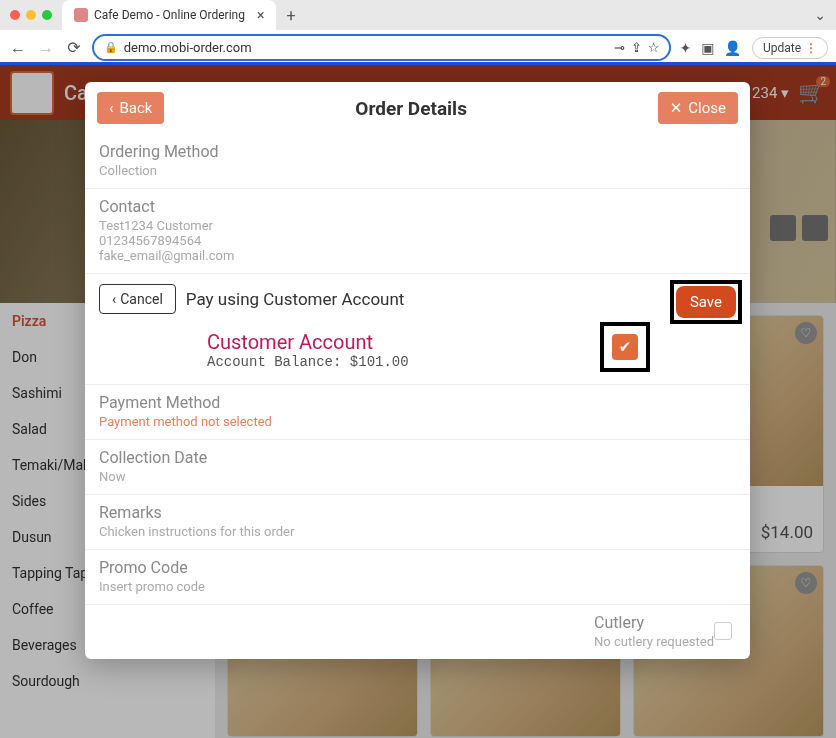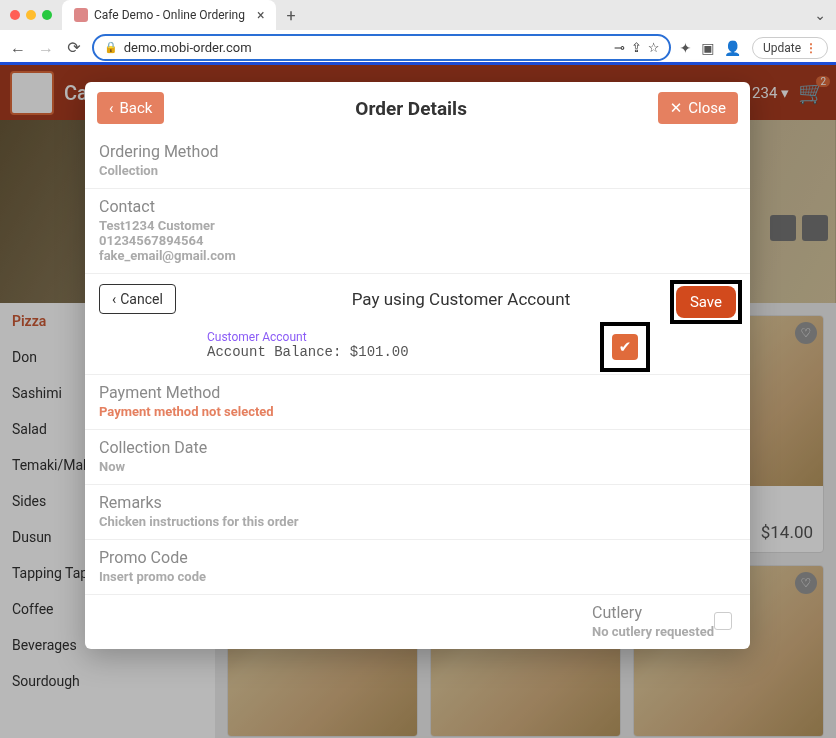--- a/index.html
+++ b/index.html
@@ -61,32 +61,32 @@
 
   
   .modal { position: absolute; top: 82px; left: 85px; width: 665px; background: #fff; border-radius: 6px; box-shadow: 0 8px 30px rgba(0,0,0,0.25); overflow: hidden; }
   .modal-header { display: flex; align-items: center; padding: 10px 12px; }
   .btn { border: none; border-radius: 4px; padding: 7px 12px; font-size: 15px; cursor: pointer; display: inline-flex; align-items: center; gap: 6px; }
   .btn-orange { background: #e58060; color: #fff; }
   .modal-title { flex: 1; text-align: center; font-size: 19px; color: #333; font-weight: 700; }
 
   .section { padding: 8px 14px 10px; border-bottom: 1px solid #eee; }
   .sec-head { font-size: 16px; color: #8a8a8a; margin-bottom: 2px; }
-  .sec-sub { font-size: 13px; color: #aaa; font-weight: bold; }
+  .sec-sub { font-size: 13px; color: #aaa; }
   .sec-sub.orange { color: #e58060; }
 
   .payrow { display: flex; align-items: center; padding: 10px 14px; gap: 10px; border-bottom: 1px solid #eee; position:relative;}
   .btn-outline { background: #fff; border: 1.5px solid #333; color: #333; border-radius: 4px; padding: 6px 12px; font-size: 14px; display:flex; align-items:center; gap:4px;}
-  .paytitle { flex: 1; text-align: center; font-size: 17px; color: #333; }
+  .paytitle { flex: 1; text-align: left; font-size: 17px; color: #333; }
   .btn-save { background: #d24a1d; color: #fff; border:none; padding: 7px 14px; font-size: 15px; border-radius:8px;}
   .hl { position:absolute; border:4px solid #000;}
   .hl1 { right:8px; top:6px; padding:2px;}
   .accrow { display:flex; align-items:center; padding: 6px 14px 14px; border-bottom:1px solid #eee; position:relative;}
   .accrow .txt { margin-left: 108px; }
-  .accrow .l1 { font-size: 12px; color:#8b5cf6;}
+  .accrow .l1 { font-size: 20px; color:#be185d;}
   .accrow .l2 { font-size: 14px; color:#555;font-family:Liberation Mono, monospace;}
   .checkwrap { position:absolute; right:100px; top:-2px; border:4px solid #000; padding:8px;}
   .check { width:26px; height:26px; background:#e06b3b; border-radius:4px; color:#fff; display:flex; align-items:center; justify-content:center; font-size:15px;}
 
   .cutlery-section { display:flex; align-items:center; justify-content:flex-end;}
   .cbox { width:18px; height:18px; border:1px solid #ccc; border-radius:3px; margin-right:4px;}
 </style>
 </head>
 <body>
 

